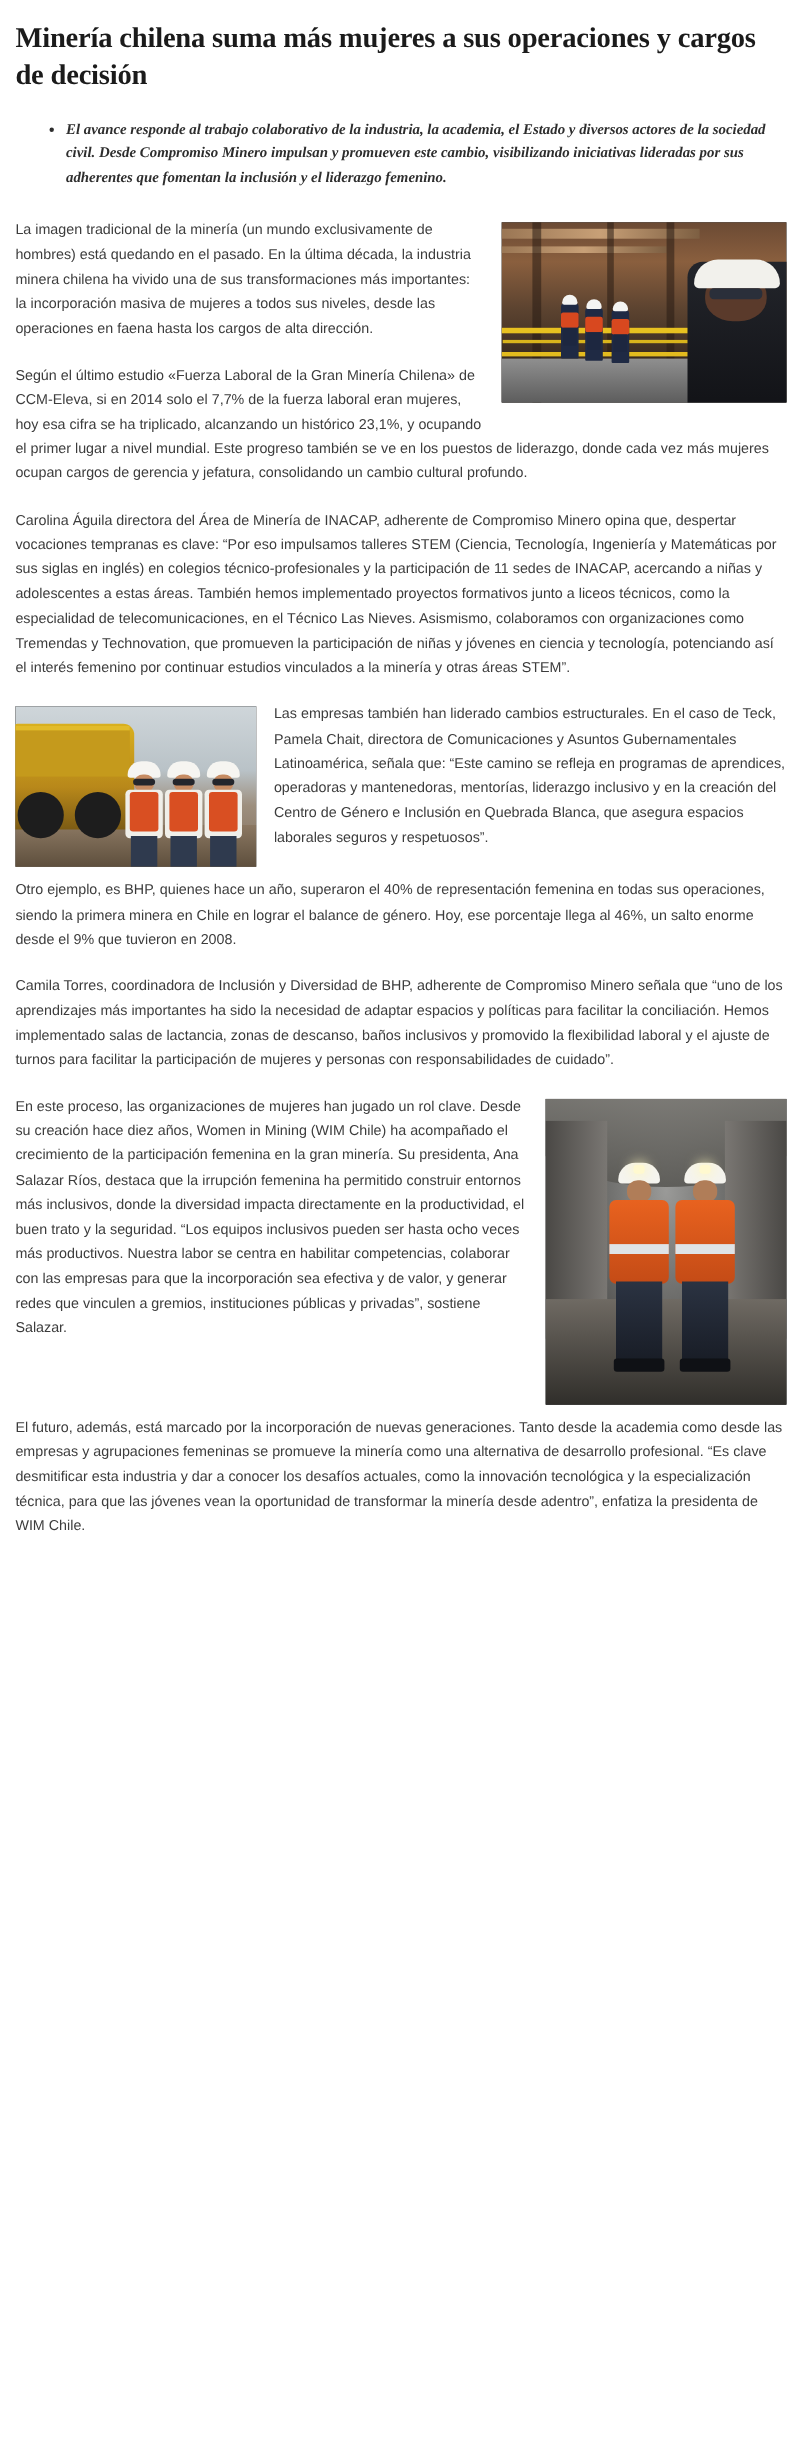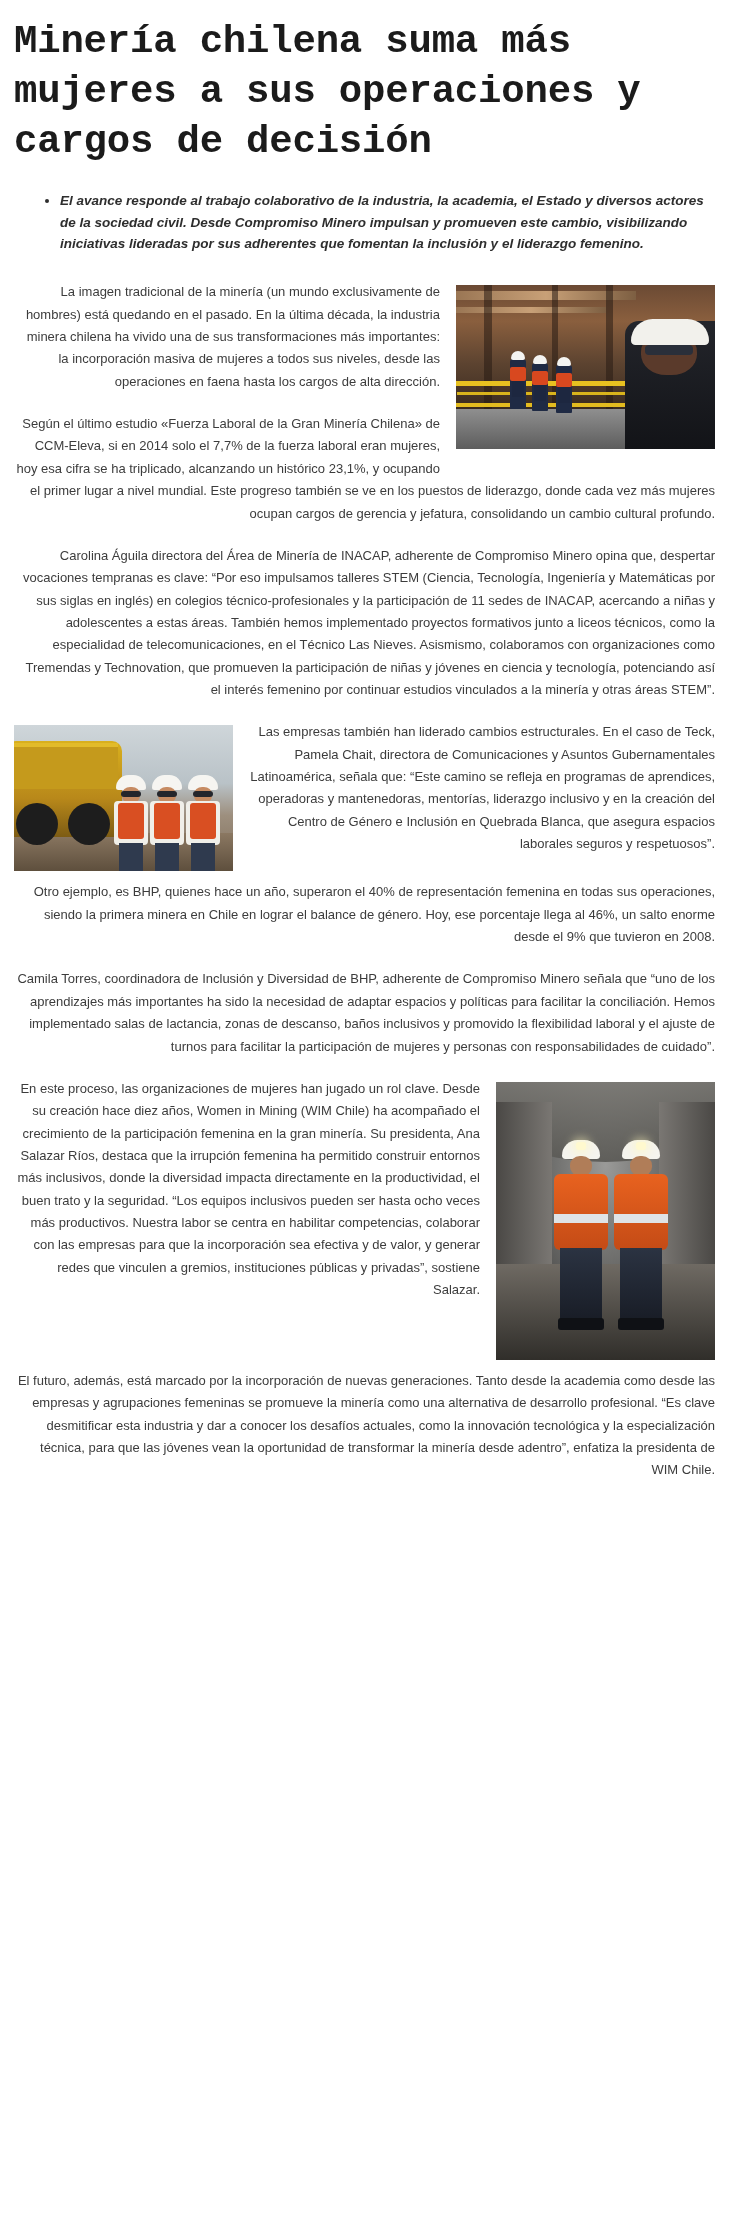--- a/index.html
+++ b/index.html
@@ -12,45 +12,46 @@
     width: 729px;
     font-family: "Liberation Sans", sans-serif;
     color: #3a3a3a;
     -webkit-font-smoothing: antialiased;
   }
   .page {
     width: 729px;
     padding: 18px 14px 24px 14px;
   }
   h1.headline {
-    font-family: Liberation Mono, monospace;
-    font-size: 39px;
+    font-family: Liberation Serif, serif;
+    font-size: 26px;
     line-height: 1.28;
     font-weight: bold;
     color: #1b1b1b;
     margin: 0 0 22px 0;
     letter-spacing: -0.2px;
   }
   ul.lede {
     margin: 0 0 26px 0;
     padding-left: 46px;
   }
   ul.lede li {
     font-size: 13.5px;
     line-height: 1.62;
     font-weight: bold;
     font-style: italic;
     color: #2e2e2e;
+    font-family: Liberation Serif, serif;
   }
   p.body {
     font-size: 13px;
     line-height: 1.72;
     margin: 0 0 20px 0;
     color: #3c3c3c;
-    text-align: right;
+    text-align: left;
   }
   p.body:last-child { margin-bottom: 0; }
 
   
   .img-right {
     float: right;
     margin: 4px 0 10px 16px;
   }
   .img-left {
     float: left;

